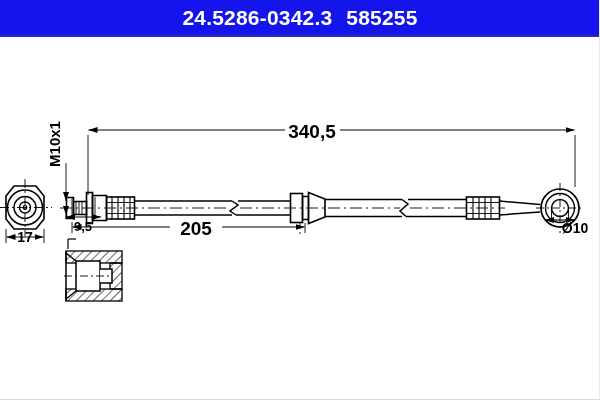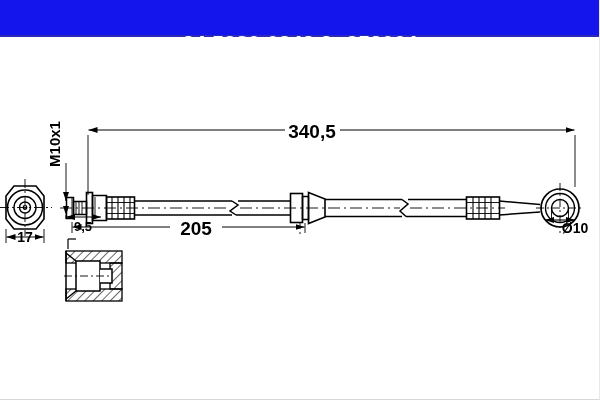--- a/index.html
+++ b/index.html
@@ -32,21 +32,20 @@
   #header-inner {
     position: absolute;
     left: 0;
     top: 0;
     width: 600px;
     height: 35px;
     display: flex;
     align-items: center;
     justify-content: center;
     gap: 14px;
-    margin-top: 25px;
   }
   .hdr-text {
     color: #ffffff;
     font-size: 21px;
     font-weight: bold;
     letter-spacing: 0.2px;
     line-height: 1;
     white-space: nowrap;
   }
   
@@ -67,21 +66,21 @@
   }
 </style>
 </head>
 <body>
 
 <div id="page">
 
   <div id="header-bar">
     <div id="header-inner">
       <span class="hdr-text">24.5286-0342.3</span>
-      <span class="hdr-text">252064</span>
+      <span class="hdr-text">585255</span>
     </div>
   </div>
 
   <div id="drawing-area">
     <svg id="drawing-svg" width="600" height="363" viewBox="0 0 600 363">
 
       <defs>
         <marker id="arrR" markerWidth="10" markerHeight="8" refX="9" refY="4" orient="auto" markerUnits="userSpaceOnUse">
           <path d="M0,1 L9,4 L0,7 z" fill="#000"></path>
         </marker>

